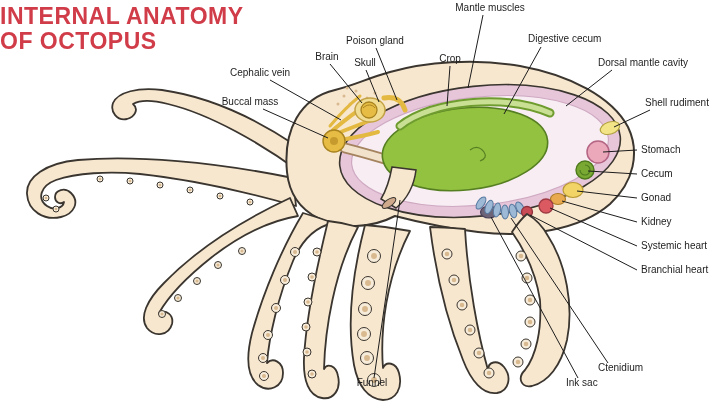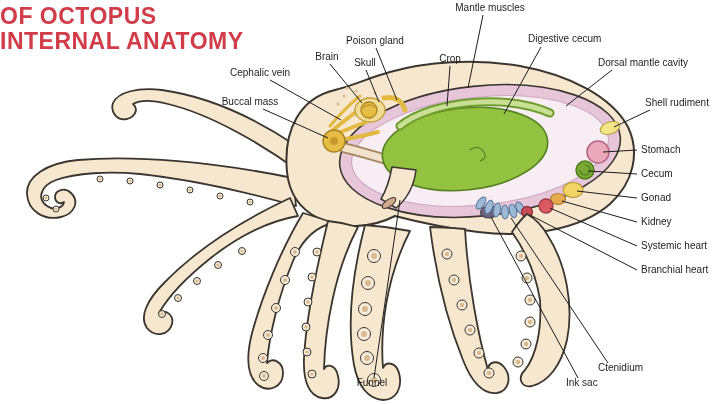--- a/index.html
+++ b/index.html
@@ -15,22 +15,22 @@
   .title span{display:block;}
   svg{position:absolute;left:0;top:0;}
   .lbl{font-size:10px;fill:#1d1d1d;font-family:"Liberation Sans",sans-serif;}
 </style>
 </head>
 <body>
 
 <div class="stage">
 
   <div class="title">
+    <span>INTERNAL ANATOMY</span>
     <span>OF OCTOPUS</span>
-    <span>INTERNAL ANATOMY</span>
   </div>
 
   <svg width="720" height="404" viewBox="0 0 720 404">
 
     <g stroke="#3a352f" stroke-width="1.8" stroke-linejoin="round" fill="#f8e7cf">
       <path d="M 295,145 C 250,115 205,96 162,90 C 138,87 118,92 113,103 C 110,112 117,121 127,119 C 135,117 139,109 133,104 C 140,100 152,100 168,104 C 210,114 262,144 300,172 C 298,163 296,154 295,145 Z"></path>
       <path d="M 293,178 C 215,162 135,155 78,160 C 46,163 26,177 27,194 C 28,211 44,221 61,217 C 74,214 80,202 71,193 C 65,187 55,190 55,197 C 55,202 60,205 64,202 C 63,208 54,211 47,206 C 37,199 40,186 56,180 C 76,173 108,171 140,174 C 196,180 250,193 296,206 Z"></path>
       <path d="M 290,198 C 243,220 198,248 164,283 C 147,300 139,317 147,328 C 155,338 169,335 172,324 C 174,315 166,309 159,313 C 168,297 188,276 212,257 C 238,237 268,221 298,216 Z"></path>
     </g>
 

